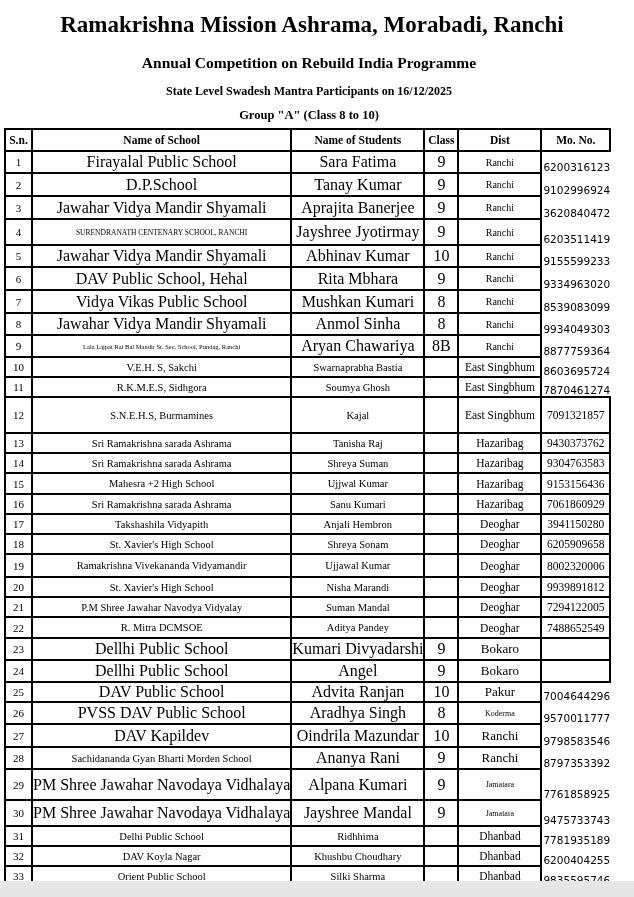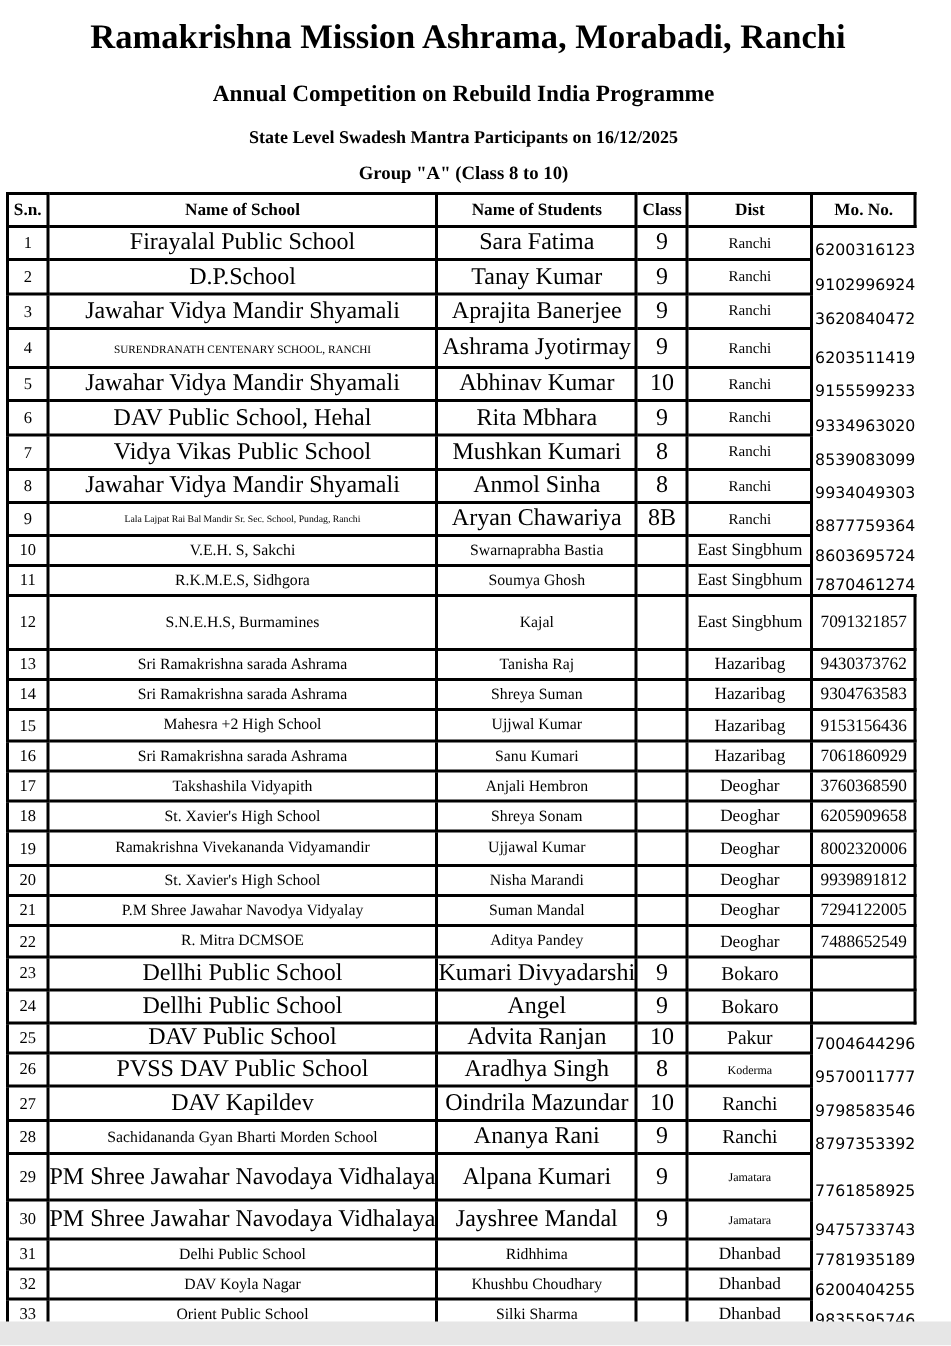--- a/index.html
+++ b/index.html
@@ -93,21 +93,21 @@
       <td class="b sn">3</td>
       <td class="b lg">Jawahar Vidya Mandir Shyamali</td>
       <td class="b lg">Aprajita Banerjee</td>
       <td class="b lg">9</td>
       <td class="b dist-sm">Ranchi</td>
       <td class="mob-nb">3620840472</td>
     </tr>
     <tr style="height:26px">
       <td class="b sn">4</td>
       <td class="b xs">SURENDRANATH CENTENARY SCHOOL, RANCHI</td>
-      <td class="b lg">Ashrama Jyotirmay</td>
+      <td class="b lg">Jayshree Jyotirmay</td>
       <td class="b lg">9</td>
       <td class="b dist-sm">Ranchi</td>
       <td class="mob-nb">6203511419</td>
     </tr>
     <tr style="height:22px">
       <td class="b sn">5</td>
       <td class="b lg">Jawahar Vidya Mandir Shyamali</td>
       <td class="b lg">Abhinav Kumar</td>
       <td class="b lg">10</td>
       <td class="b dist-sm">Ranchi</td>
@@ -200,21 +200,21 @@
       <td class="b sm"></td>
       <td class="b dist-md">Hazaribag</td>
       <td class="mob-b">7061860929</td>
     </tr>
     <tr style="height:20px">
       <td class="b sn">17</td>
       <td class="b sm">Takshashila Vidyapith</td>
       <td class="b sm">Anjali Hembron</td>
       <td class="b sm"></td>
       <td class="b dist-md">Deoghar</td>
-      <td class="mob-b">3760368590</td>
+      <td class="mob-b">3941150280</td>
     </tr>
     <tr style="height:20px">
       <td class="b sn">18</td>
       <td class="b sm">St. Xavier's High School</td>
       <td class="b sm">Shreya Sonam</td>
       <td class="b sm"></td>
       <td class="b dist-md">Deoghar</td>
       <td class="mob-b">6205909658</td>
     </tr>
     <tr style="height:23px">

